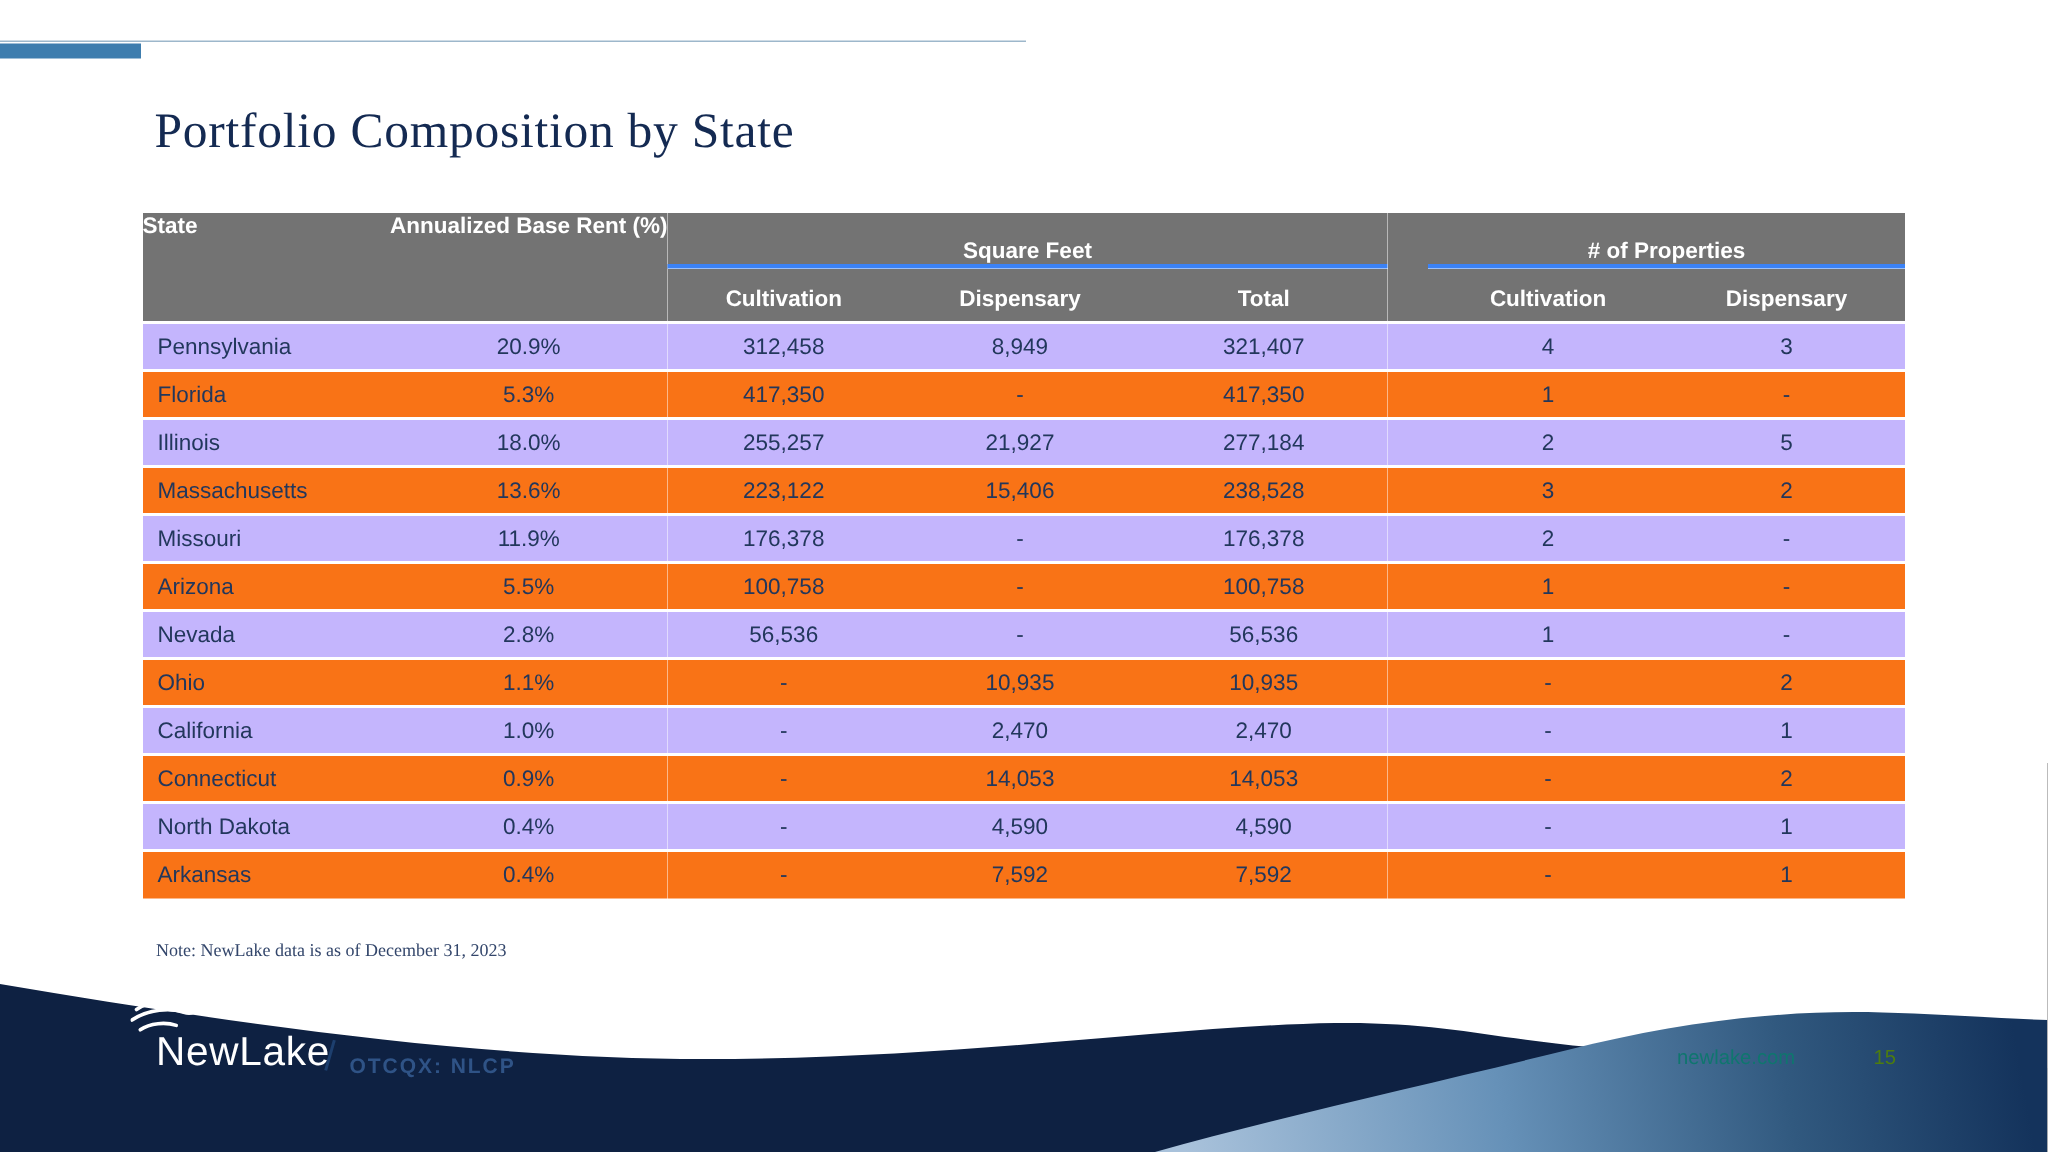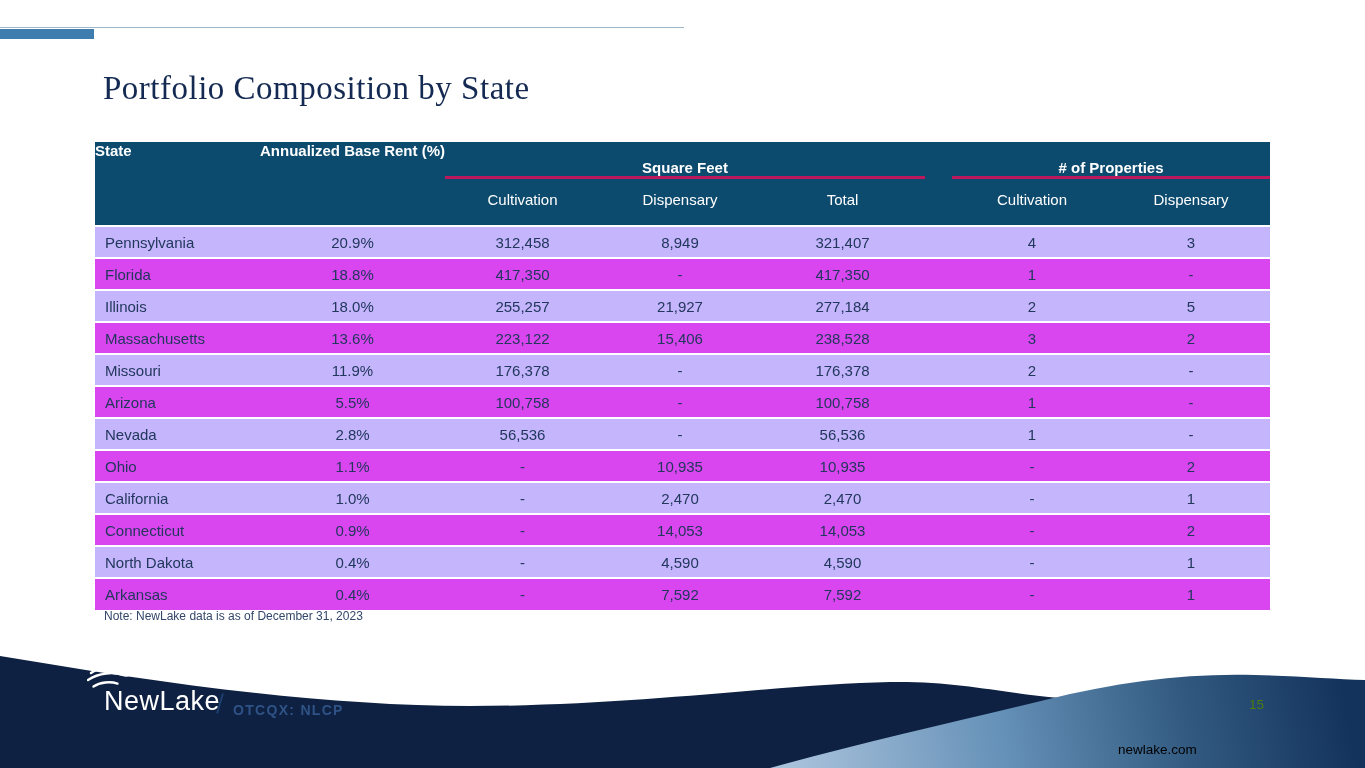--- a/index.html
+++ b/index.html
@@ -14,54 +14,54 @@
   
   .page-title{
     position:absolute;left:103px;top:70px;
     font-family:"Liberation Serif",serif;font-size:33px;font-weight:400;
     color:#142a52;letter-spacing:.5px;white-space:nowrap;
   }
   
   .table-wrap{position:absolute;left:95px;top:142px;width:1175px;}
   table.portfolio{border-collapse:collapse;table-layout:fixed;width:1175px;}
   table.portfolio th,table.portfolio td{padding:0;overflow:hidden;white-space:nowrap;}
-  thead th{background:#0c4a6e;color:#ffffff;font-size:15px;text-align:center;}
+  thead th{background:#737373;color:#ffffff;font-size:15px;text-align:center;}
   tr.hdr-top th{height:34px;}
-  tr.hdr-sub th{height:29px;font-weight:400;vertical-align:bottom;padding-bottom:17px;}
+  tr.hdr-sub th{height:29px;font-weight:700;vertical-align:bottom;padding-bottom:6px;}
   th.h-state{text-align:left;padding-left:10px;vertical-align:top;padding-top:9px;font-size:15px;}
   th.h-abr{vertical-align:top;padding-top:9px;line-height:1.25;white-space:normal;padding-left:18px;padding-right:18px;}
-  th.group-underline{border-bottom:3px solid #be185d;vertical-align:bottom;padding-bottom:6px;}
+  th.group-underline{border-bottom:3px solid #3b82f6;vertical-align:bottom;padding-bottom:6px;}
   th.h-gap{border-bottom:none;}
   tbody tr{height:32px;}
   tbody td{
     font-size:15px;color:#22375c;text-align:center;
     border-top:2px solid #ffffff;
   }
   tbody td.cell-state{text-align:left;padding-left:10px;}
   tbody tr.row-light td{background:#c4b5fd;}
-  tbody tr.row-dark td{background:#d946ef;}
-  
-  .note-text{position:absolute;left:104px;top:609px;font-size:12px;color:#33466b;}
+  tbody tr.row-dark td{background:#f97316;}
+  
+  .note-text{position:absolute;left:104px;top:626px;font-size:12px;color:#33466b;font-family:Liberation Serif, serif;}
   
   .footer-wave{position:absolute;left:0;bottom:0;width:1365px;height:215px;z-index:1;}
   .footer-content{position:absolute;left:0;bottom:0;width:1365px;height:215px;z-index:2;}
   .logo-mark{position:absolute;left:87px;top:112px;}
   .logo-text{
     position:absolute;left:104px;top:133px;color:#ffffff;
     font-size:27px;letter-spacing:.5px;font-weight:400;
   }
   .logo-divider{
     position:absolute;left:219px;top:140px;width:2px;height:21px;
     background:#1d3f6e;transform:rotate(16deg);
   }
   .ticker-label{
     position:absolute;left:233px;top:149px;color:#2f5386;
     font-size:14px;letter-spacing:1.3px;font-weight:700;
   }
-  .website-label{position:absolute;left:1118px;top:144px;color:#000000;font-size:13.5px;margin-top:45px;}
+  .website-label{position:absolute;left:1118px;top:144px;color:#0f766e;font-size:13.5px;}
   .page-number{position:absolute;left:1249px;top:144px;color:#4d7c0f;font-size:13.5px;}
 </style>
 </head>
 <body>
 
 <div class="slide">
 
   <div class="top-rule"></div>
   <div class="accent-bar"></div>
 
@@ -101,21 +101,21 @@
             <td>20.9%</td>
             <td>312,458</td>
             <td>8,949</td>
             <td>321,407</td>
             <td></td>
             <td>4</td>
             <td>3</td>
           </tr>
           <tr class="row-dark">
             <td class="cell-state">Florida</td>
-            <td>18.8%</td>
+            <td>5.3%</td>
             <td>417,350</td>
             <td>-</td>
             <td>417,350</td>
             <td></td>
             <td>1</td>
             <td>-</td>
           </tr>
           <tr class="row-light">
             <td class="cell-state">Illinois</td>
             <td>18.0%</td>

